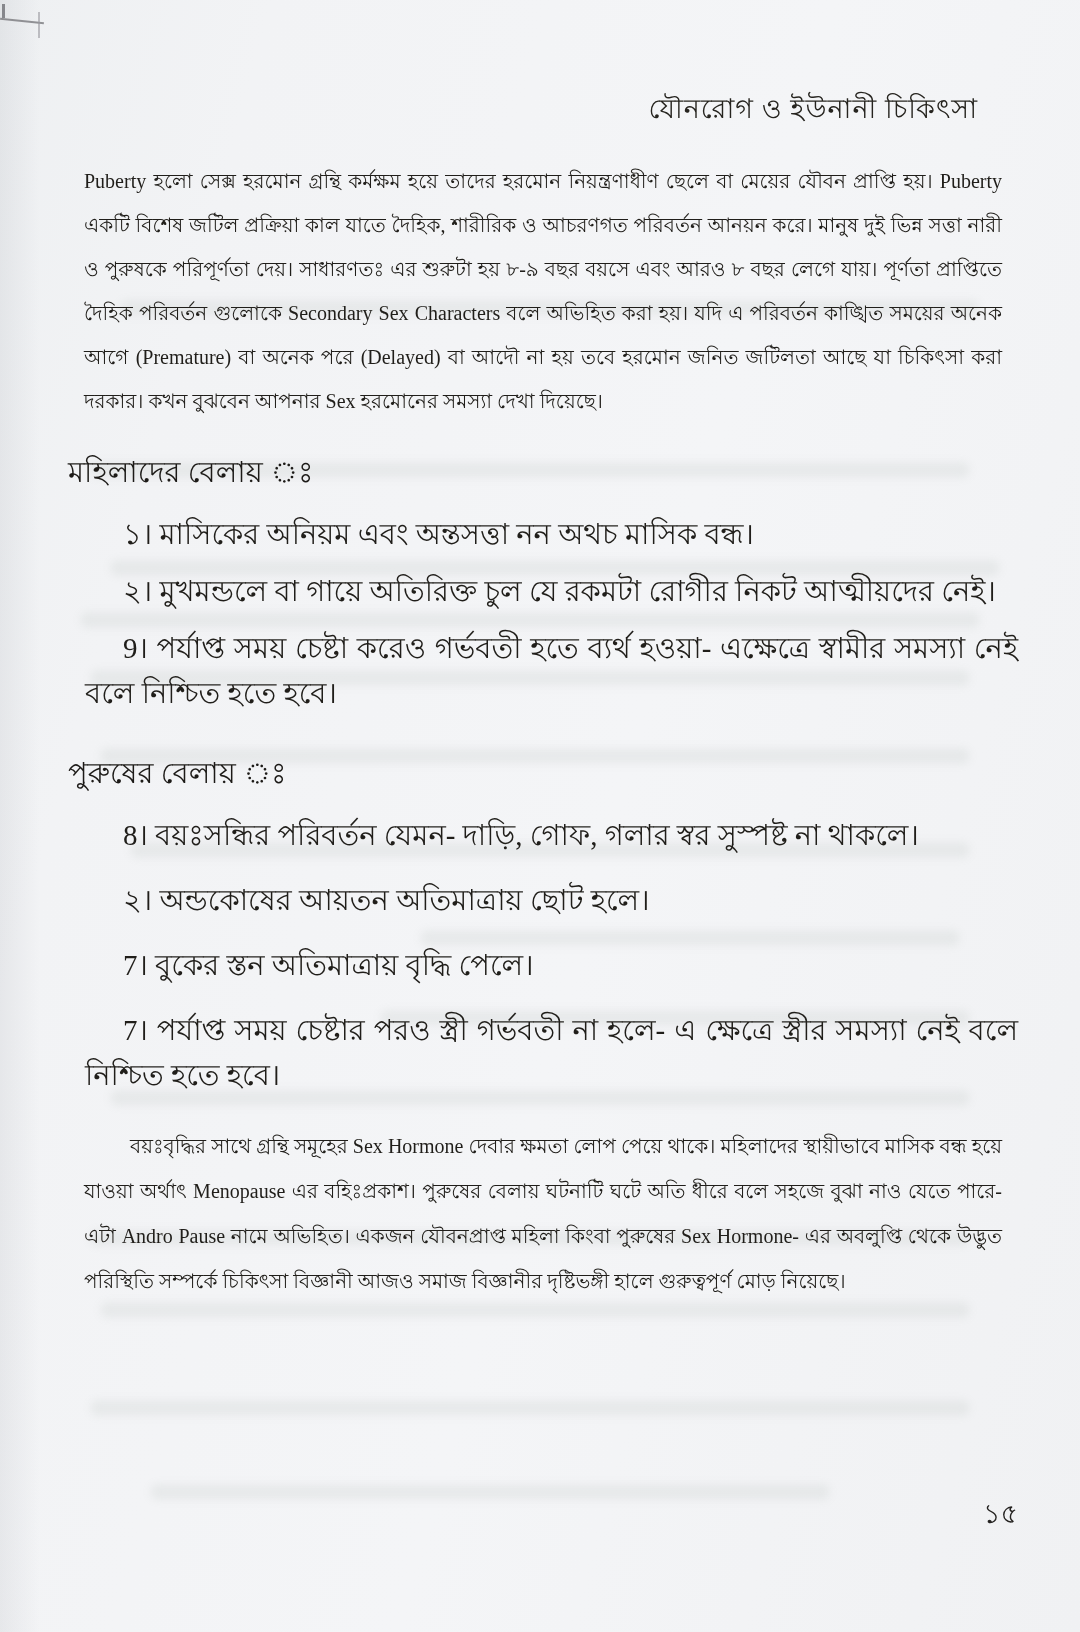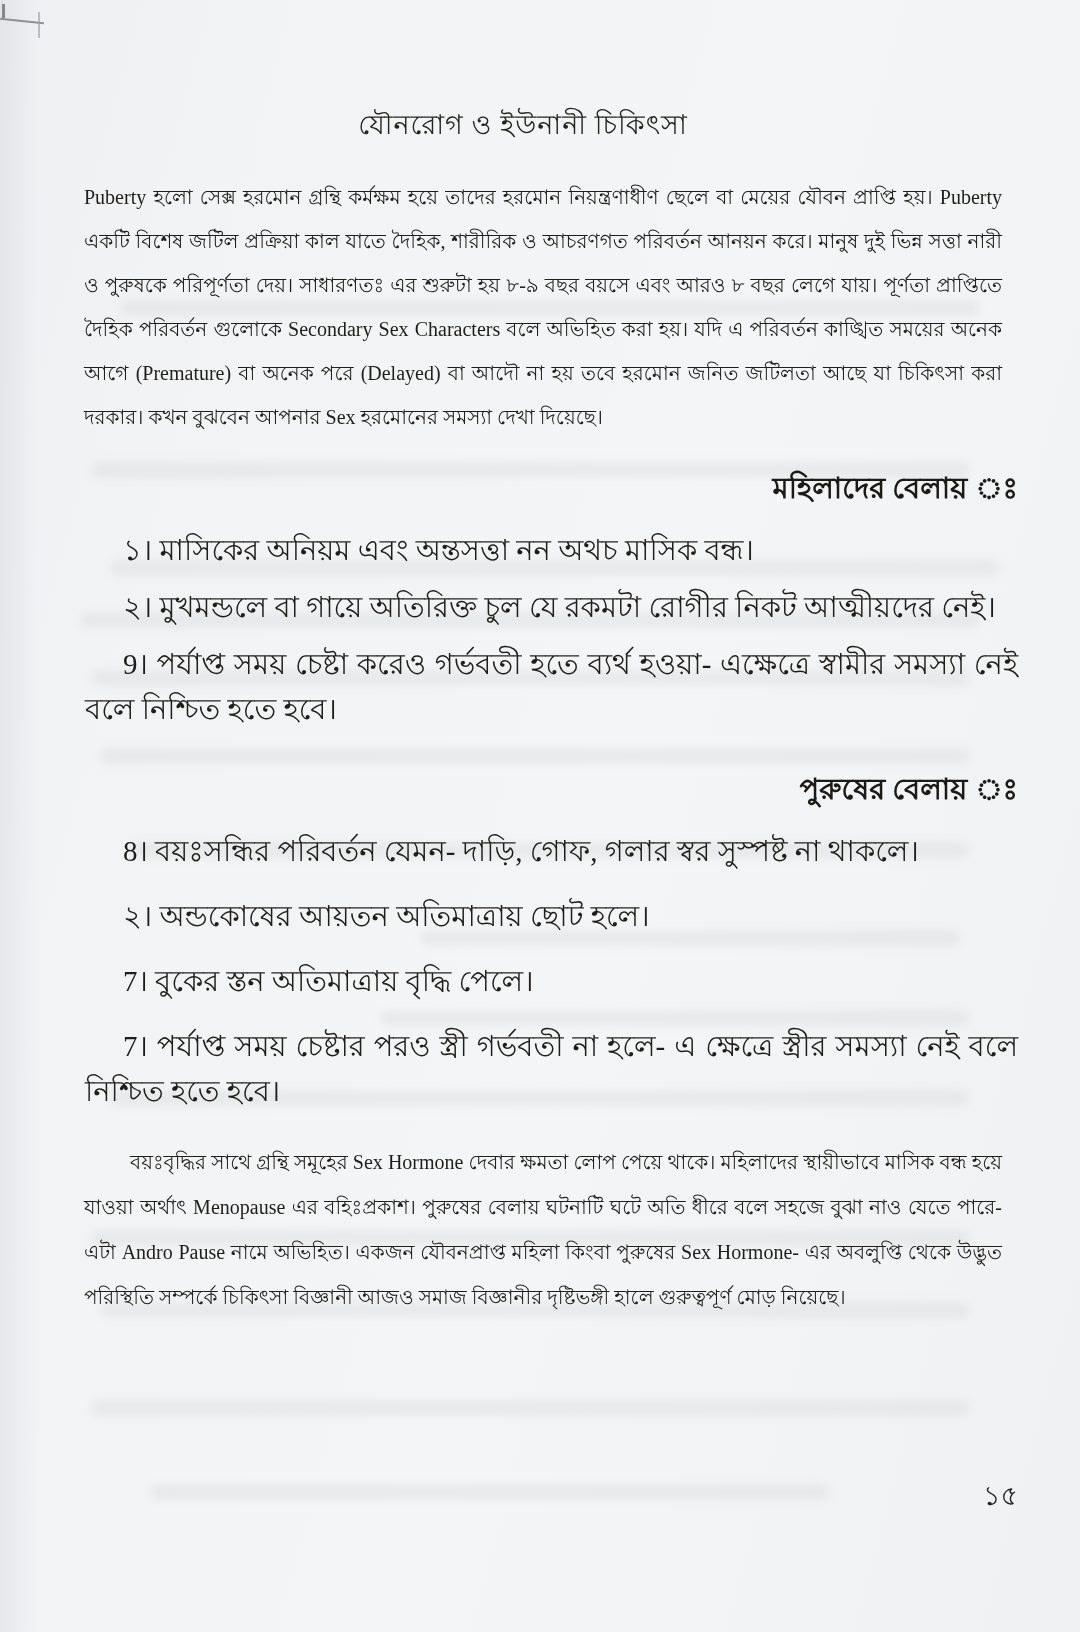--- a/index.html
+++ b/index.html
@@ -25,59 +25,58 @@
     width: 40px;
     background: linear-gradient(to right, rgba(120,125,135,0.10), rgba(120,125,135,0));
     pointer-events: none;
   }
   .content {
     position: relative;
     padding: 88px 62px 0 68px;
     z-index: 2;
   }
   .header-title {
-    text-align: center;
+    text-align: right;
     font-size: 27px;
     letter-spacing: 1px;
-    margin: 16px 40px 26px 0;
+    margin: 0 40px 26px 0;
     color: #26241f;
   }
   .para {
     font-size: 20px;
     line-height: 44px;
     text-align: justify;
     margin: 16px;
     color: #201e1a;
   }
   .para.closing {
     text-indent: 46px;
     margin-top: 26px;
     line-height: 45px;
   }
   .sec-head {
     font-size: 29px;
-    font-weight: bold;
+    font-weight: normal;
     margin: 26px 0 14px 0;
     color: #1c1a17;
-    text-align: right;
   }
   .sec-head.second { margin-top: 34px; }
   .list-item {
     font-size: 29px;
     line-height: 45px;
     text-align: justify;
     text-indent: 38px;
     margin: 0 0 12px 17px;
     color: #201e1a;
   }
   .list.spaced .list-item { margin-bottom: 20px; }
   .page-number {
     position: absolute;
     right: 62px;
-    bottom: 112px;
+    bottom: 94px;
     font-size: 27px;
     color: #242220;
     z-index: 2;
   }
   
   .ghost {
     position: absolute;
     height: 16px;
     border-radius: 8px;
     background: #9aa49e;

